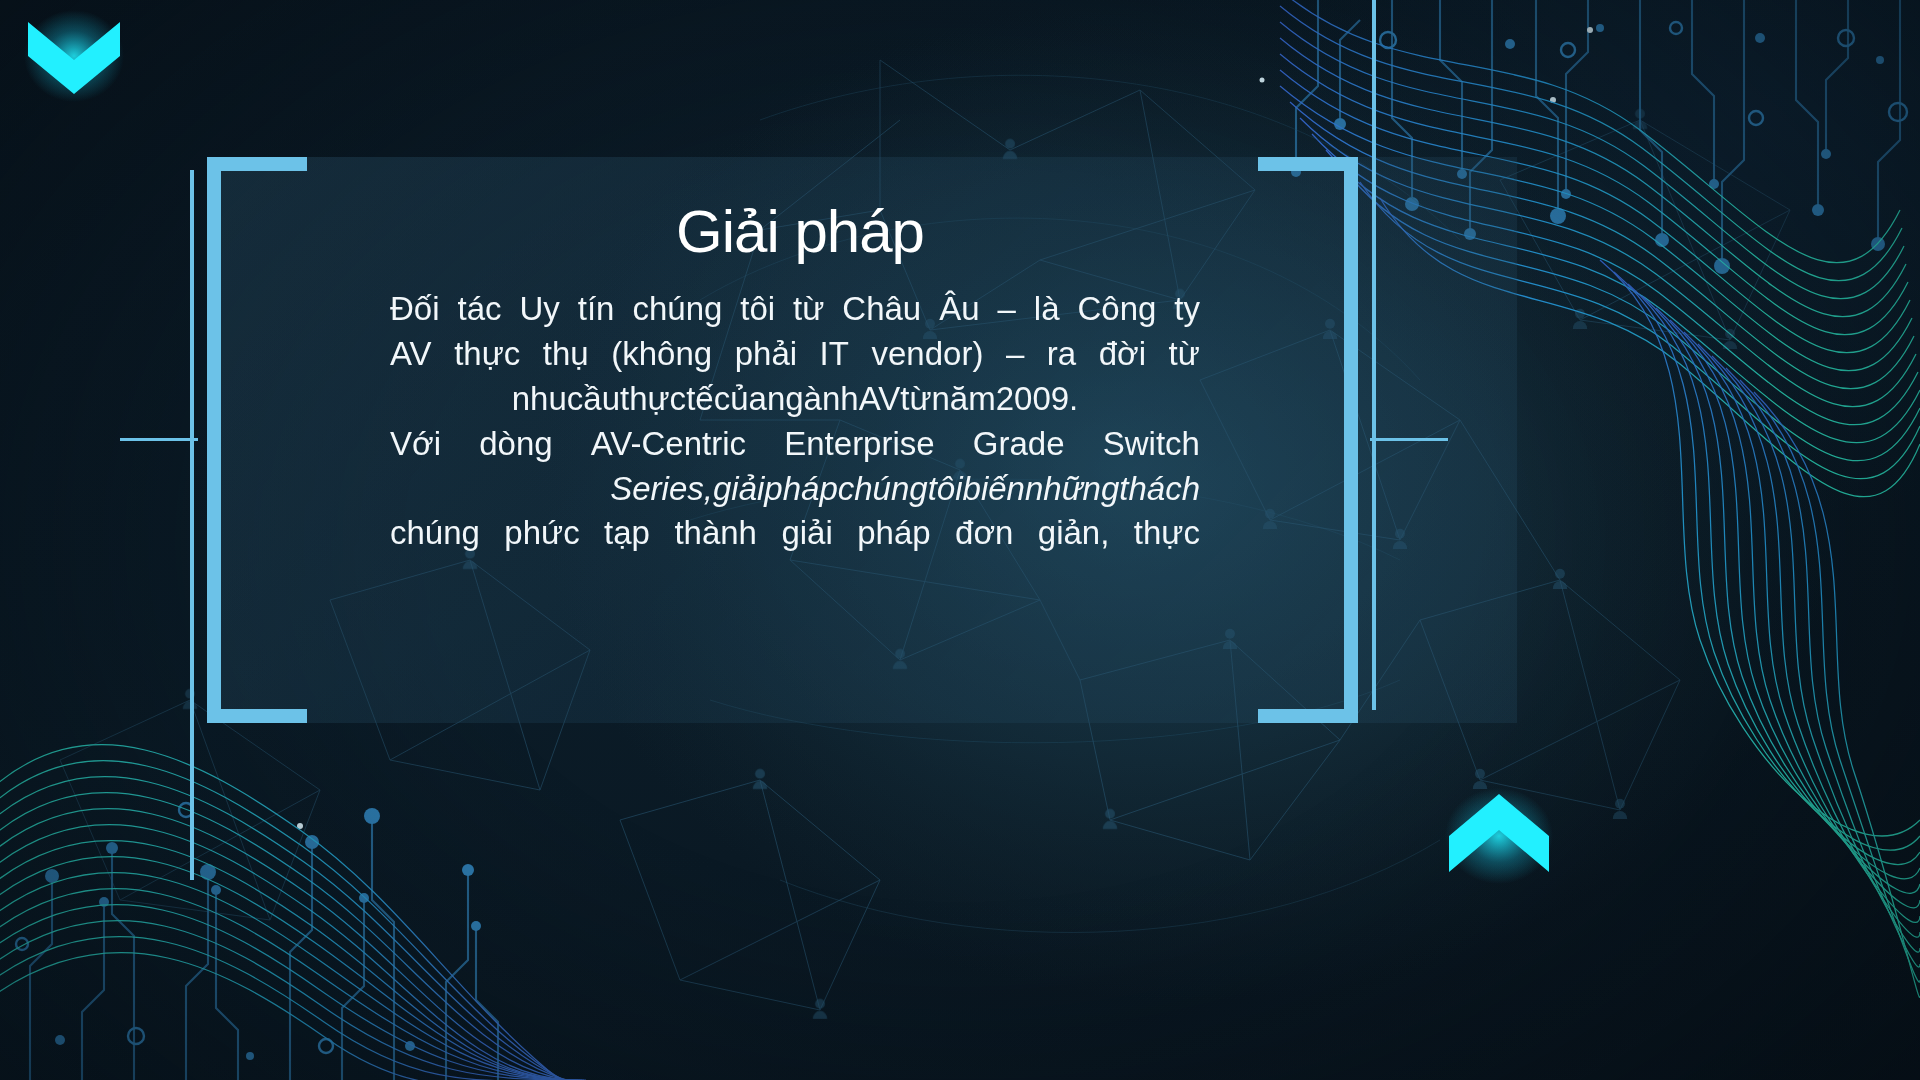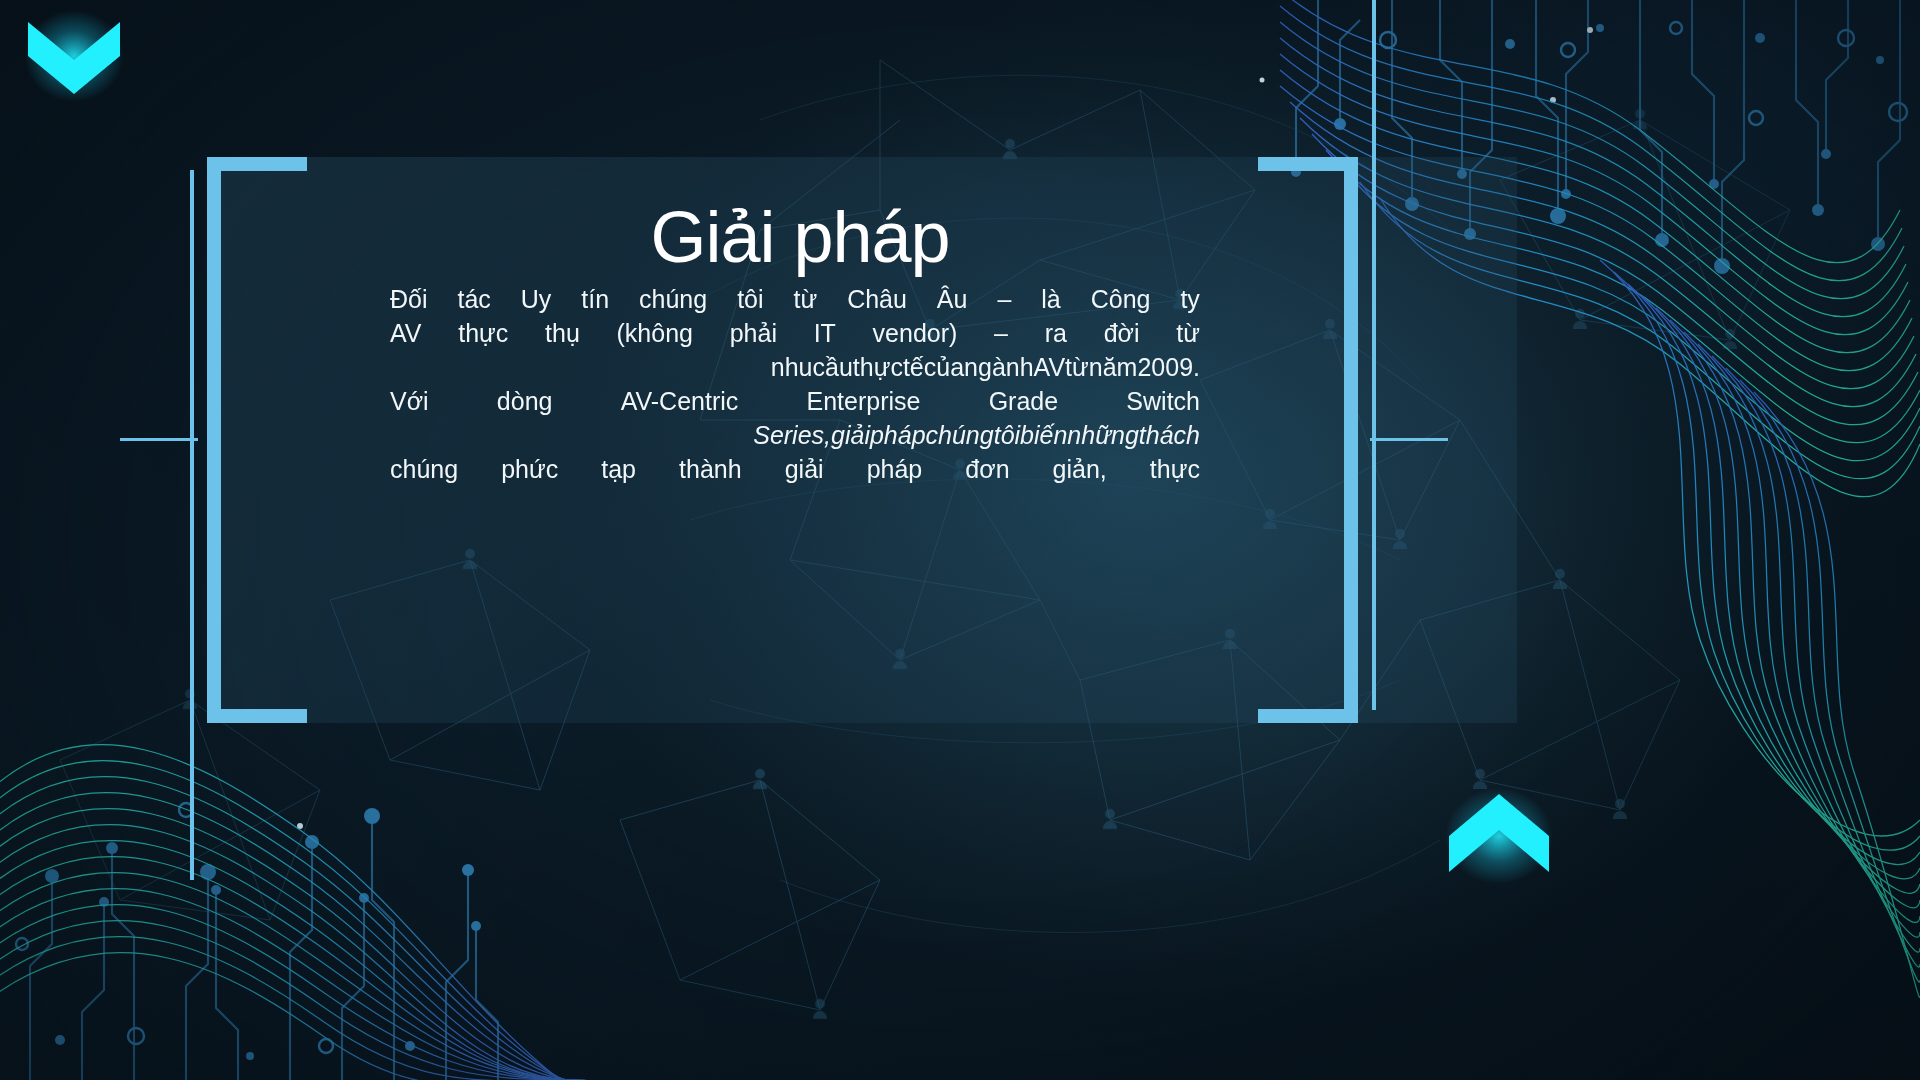--- a/index.html
+++ b/index.html
@@ -46,26 +46,26 @@
   
   .ln{ position:absolute; background:#6cc2e8; }
   .ln-l { left:190px;  top:170px; width:4px; height:710px; }
   .ln-r { left:1372px; top:0px;   width:4px; height:710px; }
   .ln-lh{ left:120px;  top:438px; width:78px; height:3px; }
   .ln-rh{ left:1370px; top:438px; width:78px; height:3px; }
 
   
   .content{ position:absolute; left:390px; top:200px; width:820px; }
   .title{
-    font-size:72px; font-weight:300; color:#ffffff;
+    font-size:60px; font-weight:300; color:#ffffff;
     letter-spacing:-1px; line-height:1.05; text-align:center;
-    margin-bottom:6px;
+    margin-bottom:24px;
   }
   .body-copy{
-    font-size:25px; font-weight:300; color:#f2f7fa;
+    font-size:33px; font-weight:300; color:#f2f7fa;
     line-height:1.36; text-align:justify; text-justify:inter-word;
     width:810px;
   }
   .body-copy .ln-last{ text-align:left; }
   .body-copy p{ margin:0; }
 </style>
 </head>
 <body>
 
 <div class="slide">
@@ -394,33 +394,33 @@
           <span>thụ</span>
           <span>(không</span>
           <span>phải</span>
           <span>IT</span>
           <span>vendor)</span>
           <span>–</span>
           <span>ra</span>
           <span>đời</span>
           <span>từ</span>
         </p>
-      <p style="display: flex; justify-content: flex-end;">
+      <p style="display: flex; justify-content: center;">
           <span>nhu</span>
           <span>cầu</span>
           <span>thực</span>
           <span>tế</span>
           <span>của</span>
           <span>ngành</span>
           <span>AV</span>
           <span>từ</span>
           <span>năm</span>
           <span>2009.</span>
         </p>
-      <p style="display: flex; justify-content: space-between; gap: 45px;">
+      <p style="display: flex; justify-content: space-between;">
           <span>Với</span>
           <span>dòng</span>
           <span>AV-Centric</span>
           <span>Enterprise</span>
           <span>Grade</span>
           <span>Switch</span>
         </p>
       <p style="display: flex; justify-content: flex-end; font-style: italic;">
           <span>Series,</span>
           <span>giải</span>

